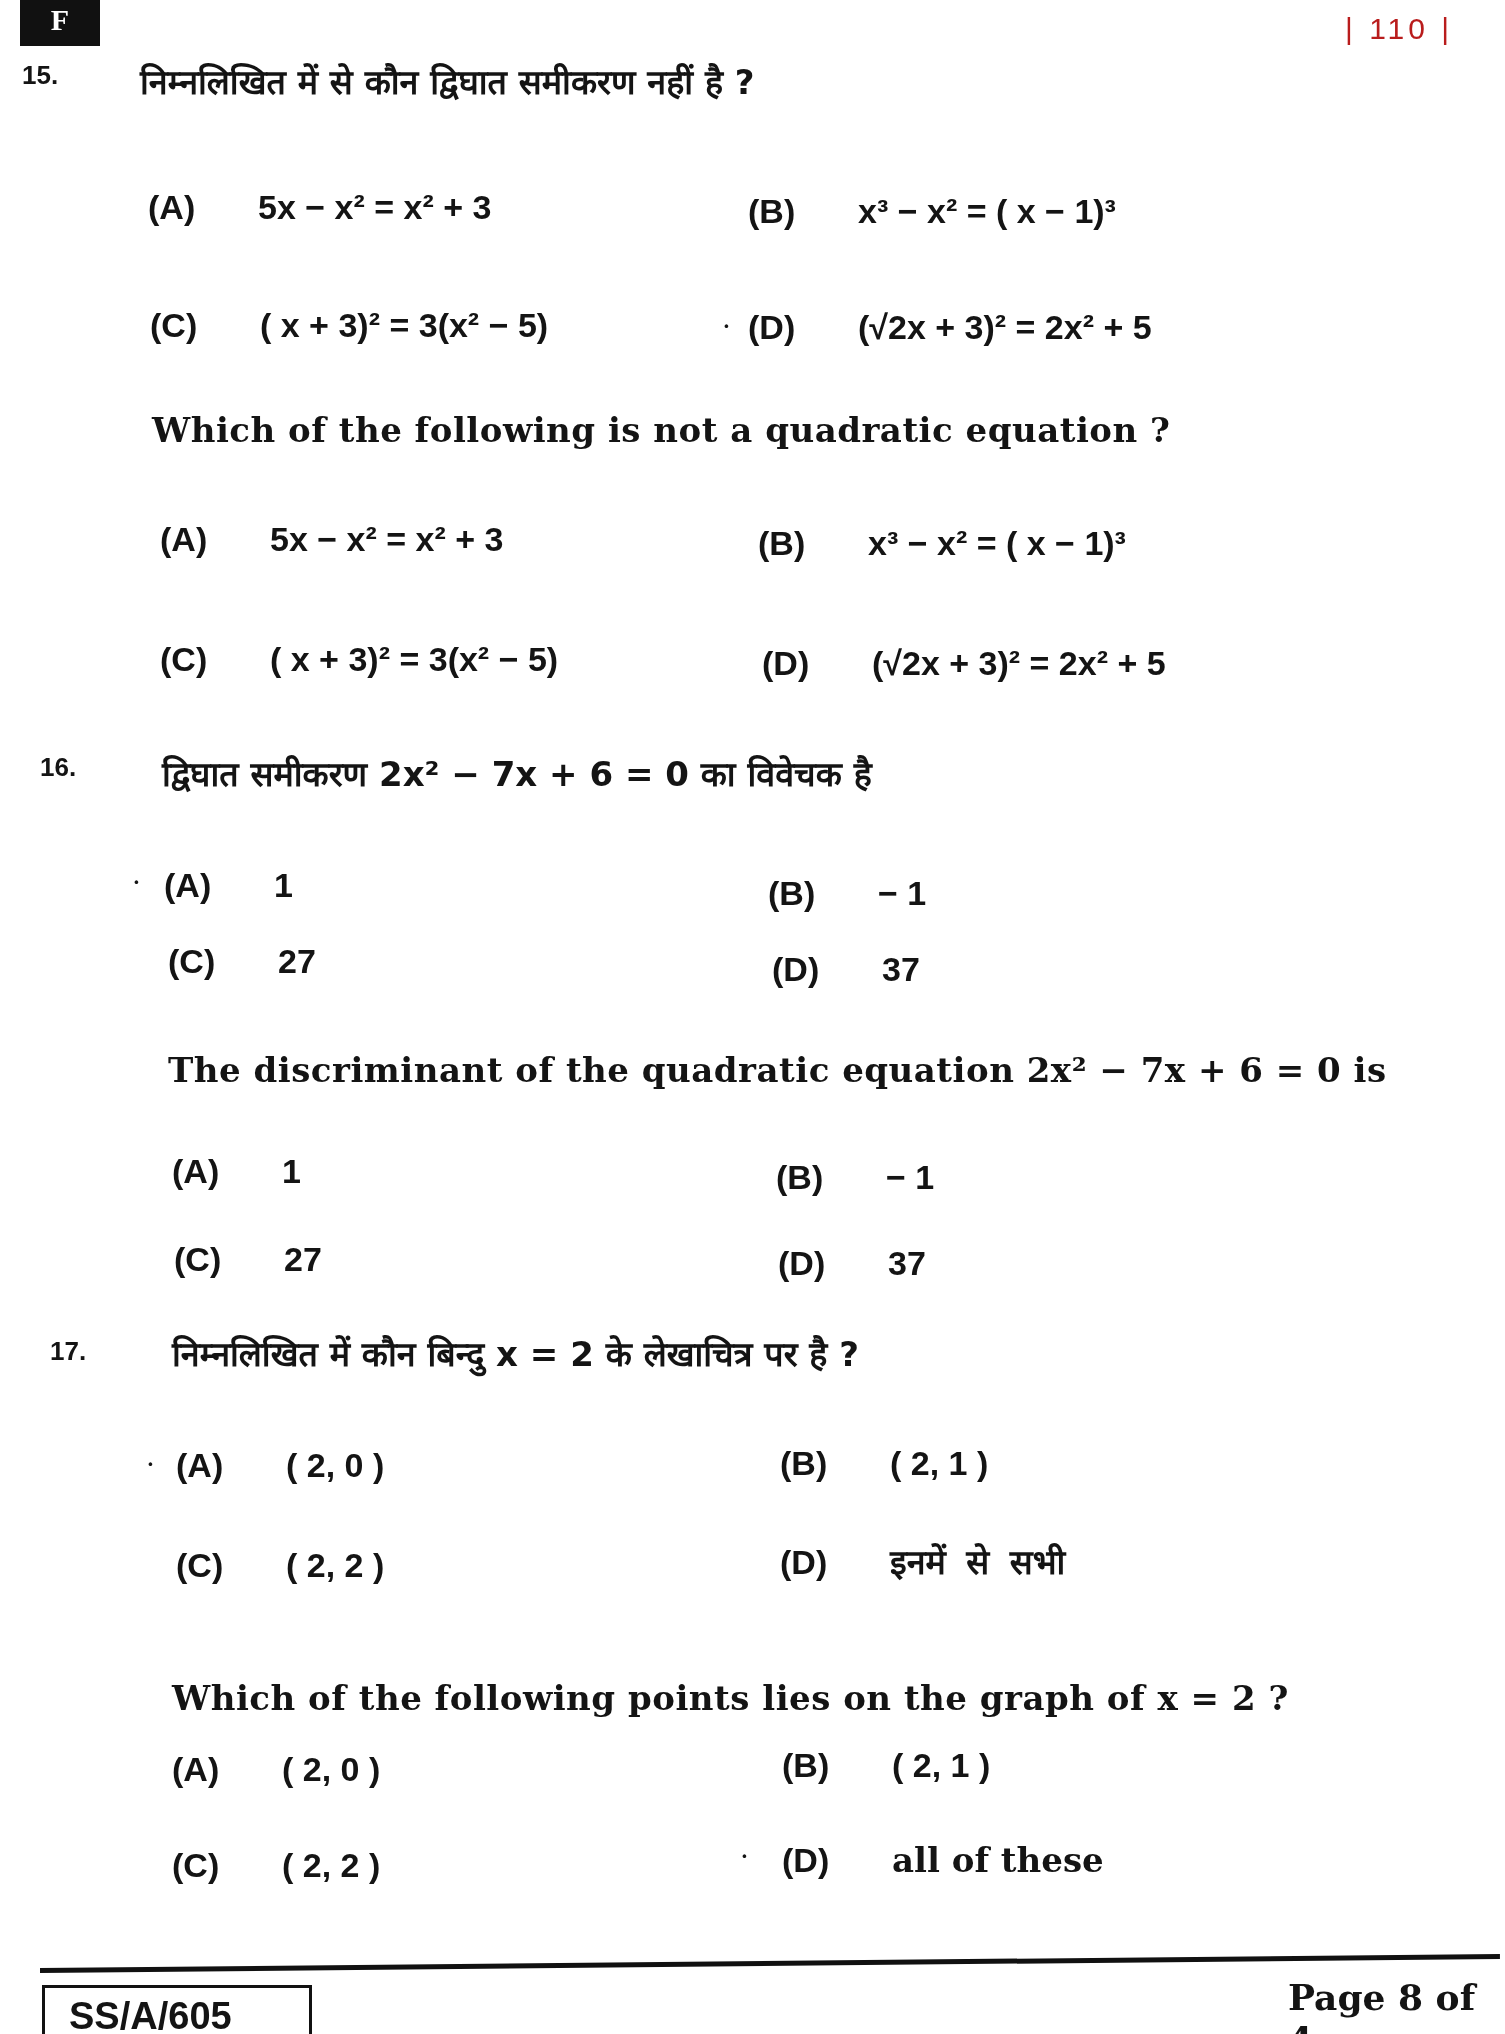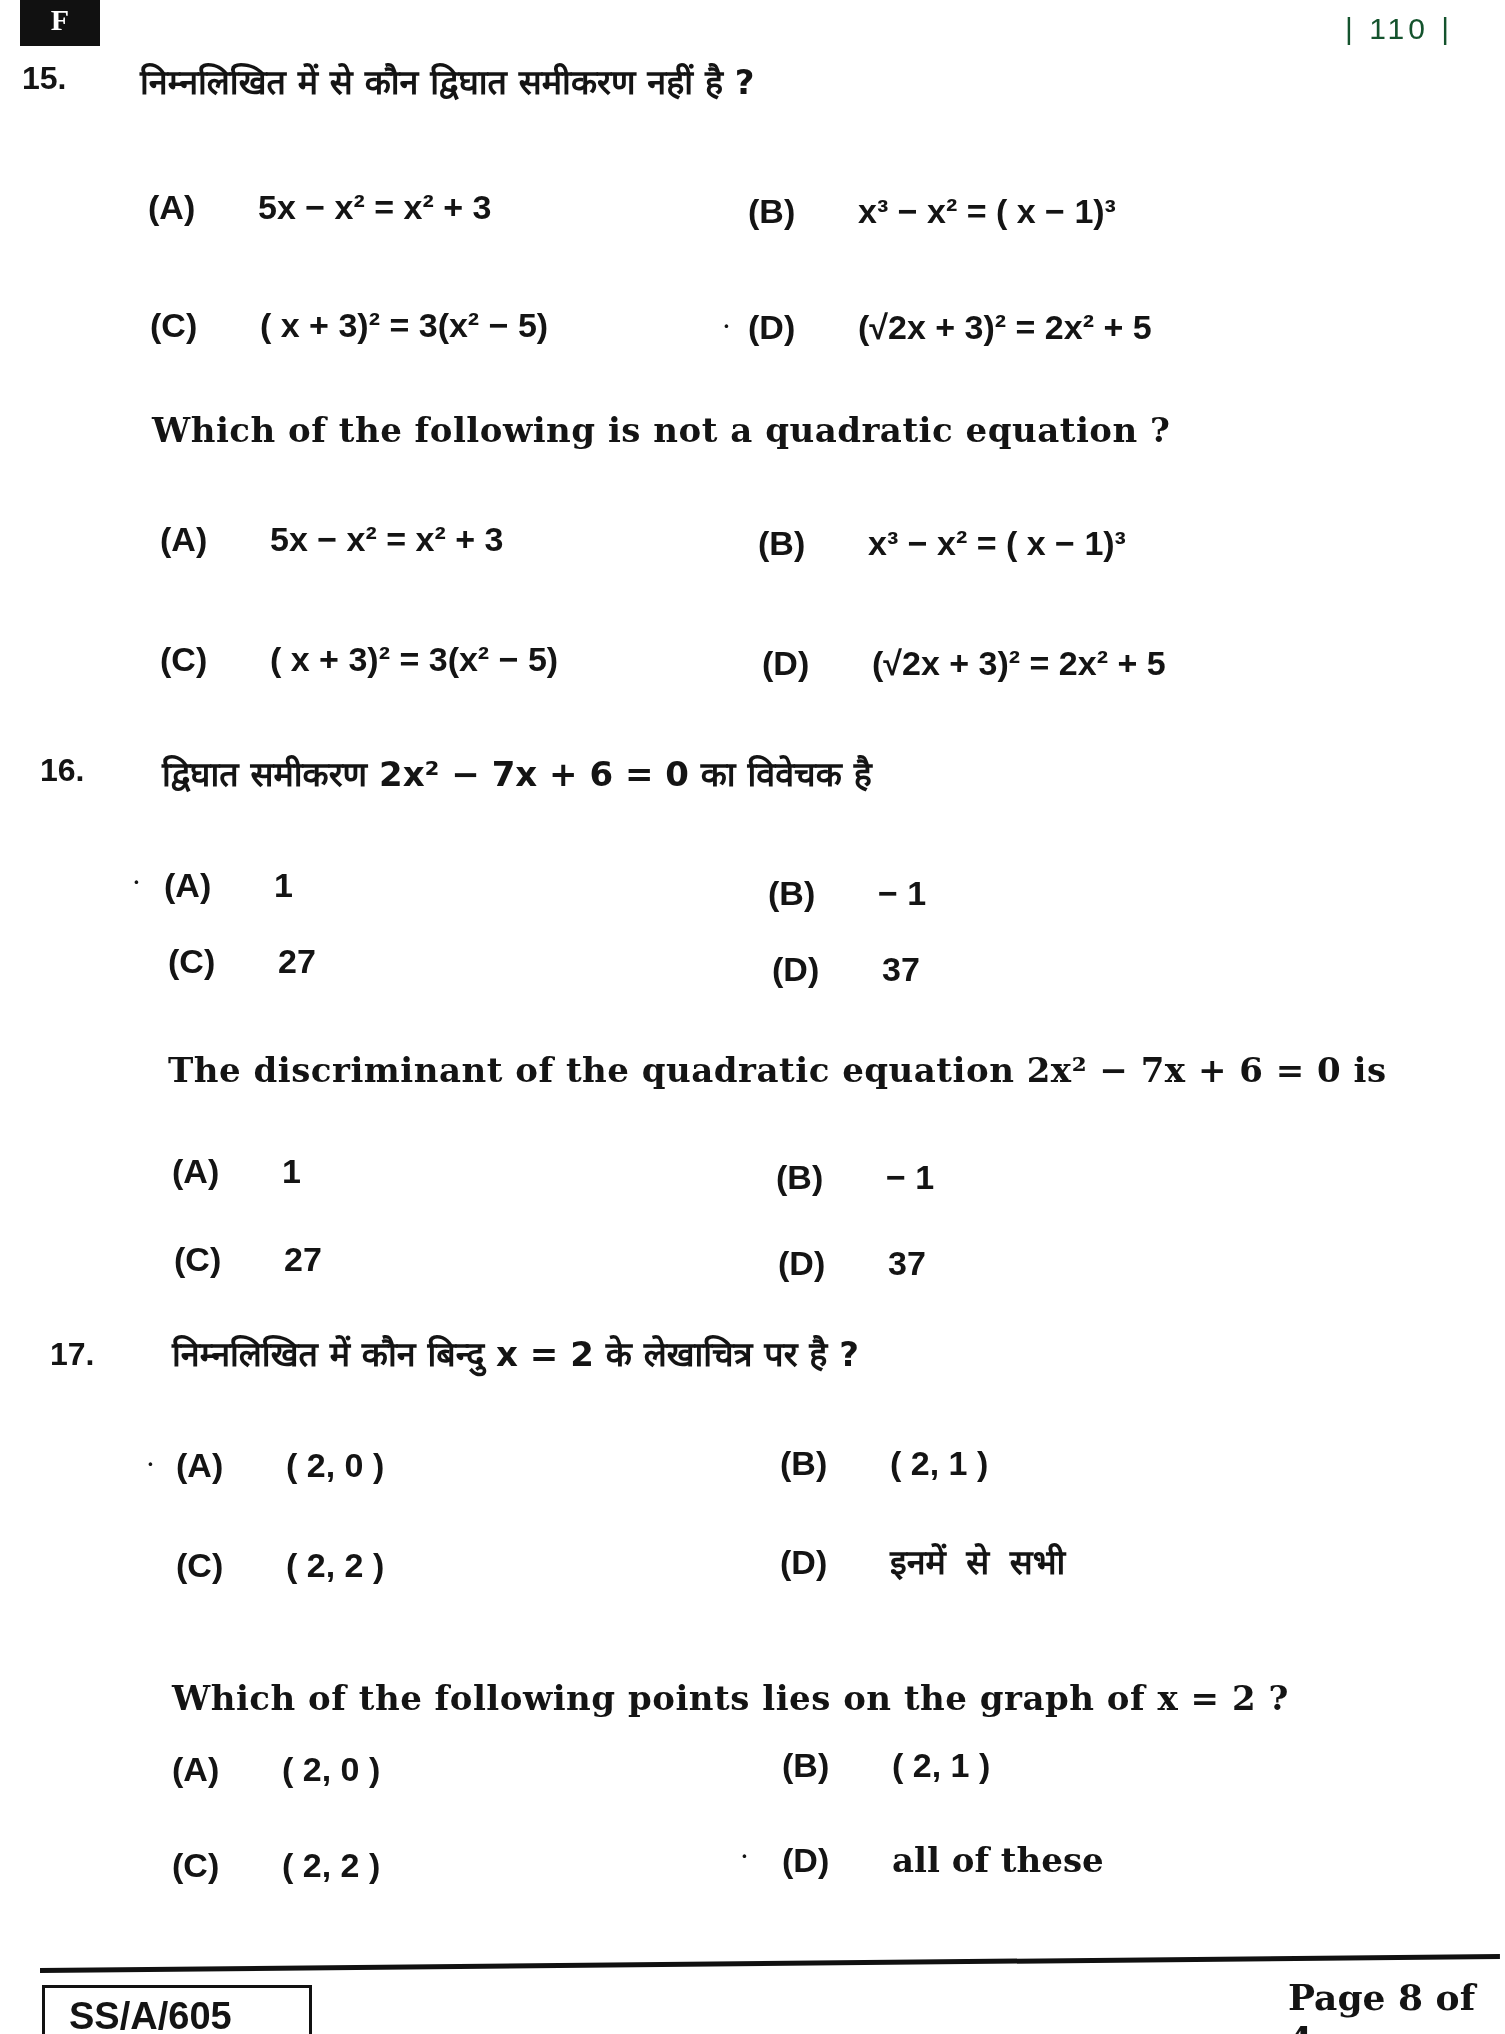--- a/index.html
+++ b/index.html
@@ -2,22 +2,22 @@
 <html><head>
   <meta charset="utf-8">
   <style>
     html, body { margin:0; padding:0; background:#ffffff; }
     body { width:1505px; height:2034px; position:relative; overflow:hidden;
       font-family:"DejaVu Serif", serif; color:#141414; }
     .abs { position:absolute; }
     .setbox { left:20px; top:0; width:80px; height:46px; background:#111; color:#fff;
       font-weight:bold; font-size:30px; text-align:center; line-height:40px;
       font-family:"Liberation Serif", serif; }
-    .qcode { left:1345px; top:12px; font-size:30px; font-family:"Liberation Sans", sans-serif; letter-spacing:4px; color:#14532d; }
-    .qnum { font-size:32px; font-weight:bold; font-family:"Liberation Sans", sans-serif; }
+    .qcode { left:1345px; top:12px; font-size:30px; font-family:"Liberation Sans", sans-serif; letter-spacing:4px; color:#b91c1c; }
+    .qnum { font-size:26px; font-weight:bold; font-family:"Liberation Sans", sans-serif; }
     .hi { font-size:34px; font-weight:bold; font-family:"DejaVu Sans", sans-serif;text-align:right; }
     .en { font-size:34px; font-family:"DejaVu Serif", serif; font-weight:bold; letter-spacing:0.5px; }
     .opt { font-size:34px; font-family:"Liberation Sans", sans-serif; font-weight:bold; }
     .label { display:inline-block; width:110px; }
     .val { display:inline-block; font-family:"Liberation Sans", sans-serif; }
     .val-hi { font-family:Liberation Mono, monospace; font-weight:bold; }
     .dot { font-size:28px; }
     .footer-line { left:40px; top:1968px; width:1460px; height:5px; background:#111; transform:rotate(-0.55deg); transform-origin:left center; }
     .codebox { left:42px; top:1985px; width:270px; height:60px; border:3px solid #111; border-bottom:none;
       font-size:38px; font-weight:bold; font-family:"Liberation Sans", sans-serif; padding-left:24px; line-height:56px; box-sizing:border-box; }

